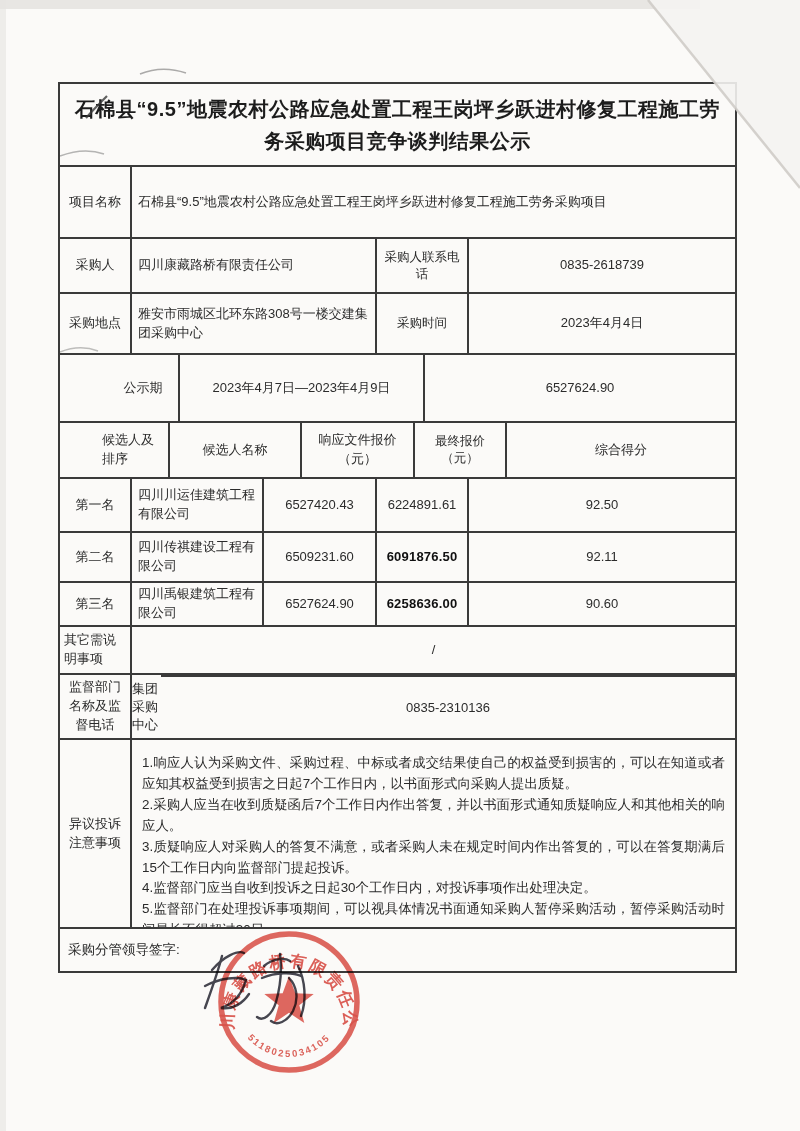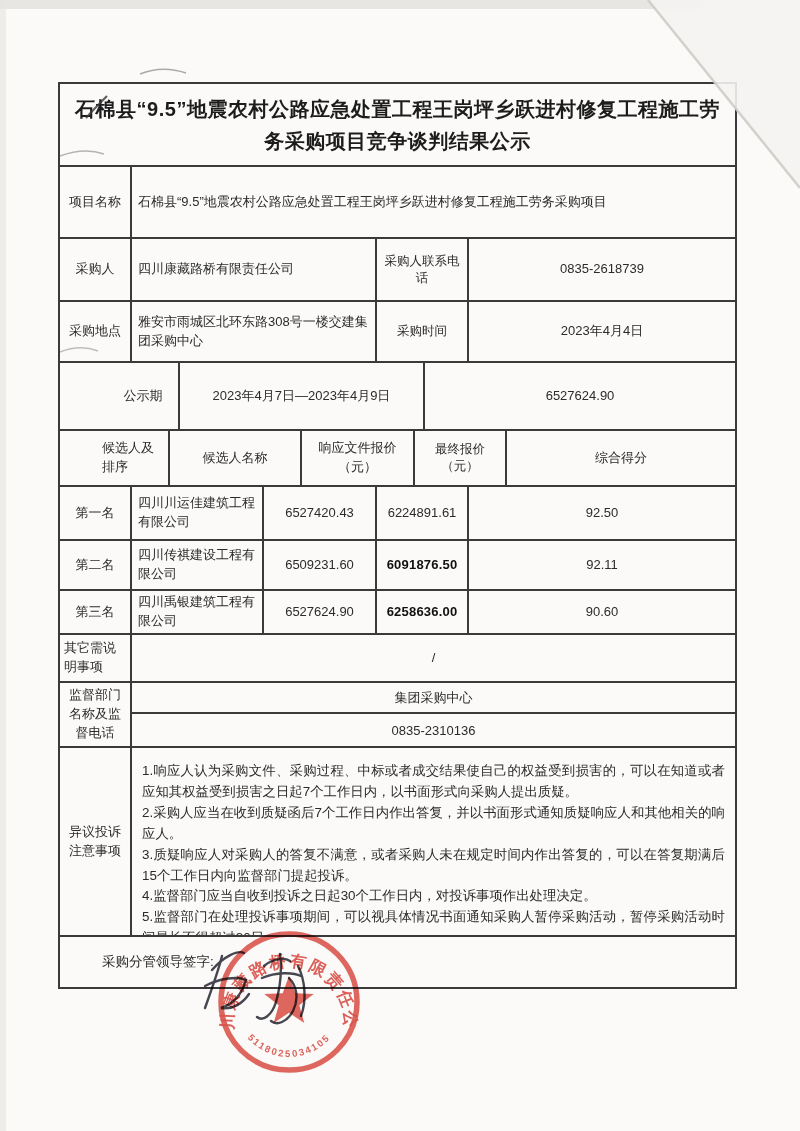--- a/index.html
+++ b/index.html
@@ -32,39 +32,39 @@
   .val-left{justify-content:flex-start;text-align:left;}
   .val-center{justify-content:center;text-align:center;}
   .row-title{height:81px;}
   .row-title .cell{width:100%;justify-content:center;}
   .title-text{
     font-size:20px;font-weight:700;color:#1c1c1c;
     text-align:center;line-height:1.6;letter-spacing:.5px;
     max-width:655px;margin:0 auto;
   }
   .row-project{height:72px;}
-  .row-purchaser{height:63px;}
+  .row-purchaser{height:55px;}
   .row-location{height:61px;}
   .row-period{height:68px;padding-left:48px;}
   .row-candhead{height:56px;padding-left:38px;}
   .row-c1{height:54px;}
   .row-c2{height:50px;}
   .row-c3{height:44px;}
   .row-other{height:48px;}
   .row-supervision{height:65px;}
   .row-complaint{height:189px;}
-  .row-sign{height:52px;padding-left:34px;}
+  .row-sign{height:44px;}
   .w245{flex:0 0 245px;}
   .w132{flex:0 0 132px;}
   .w113{flex:0 0 113px;text-align:center;}
   .w92{flex:0 0 92px;padding:2px 2px;}
   .grow{flex:1 1 auto;}
   .small-label{font-size:12.5px;line-height:1.35;}
   .bold-num{font-weight:700;color:#101010;letter-spacing:.2px;}
-  .sup-stack{flex:1 1 auto;display:flex;flex-direction:column;padding:0;border-left:2px solid #3a3a3a;}
+  .sup-stack{flex:1 1 auto;display:flex;flex-direction:row;padding:0;border-left:2px solid #3a3a3a;}
   .sup-row{flex:0 0 29px;display:flex;align-items:center;justify-content:center;font-size:13px;}
   .sup-row + .sup-row{flex:1 1 auto;border-top:2px solid #3a3a3a;}
   .complaint-body{
     flex:1 1 auto;display:block;align-items:flex-start;
     padding:13px 10px 6px 10px;font-size:13.4px;line-height:1.56;
     text-align:justify;
   }
   .complaint-body p{margin:0;}
   .sign-cell{width:100%;justify-content:flex-start;padding-left:8px;font-size:13.5px;}
   .stamp-svg{position:absolute;left:214px;top:924px;z-index:4;mix-blend-mode:multiply;opacity:.92;}

